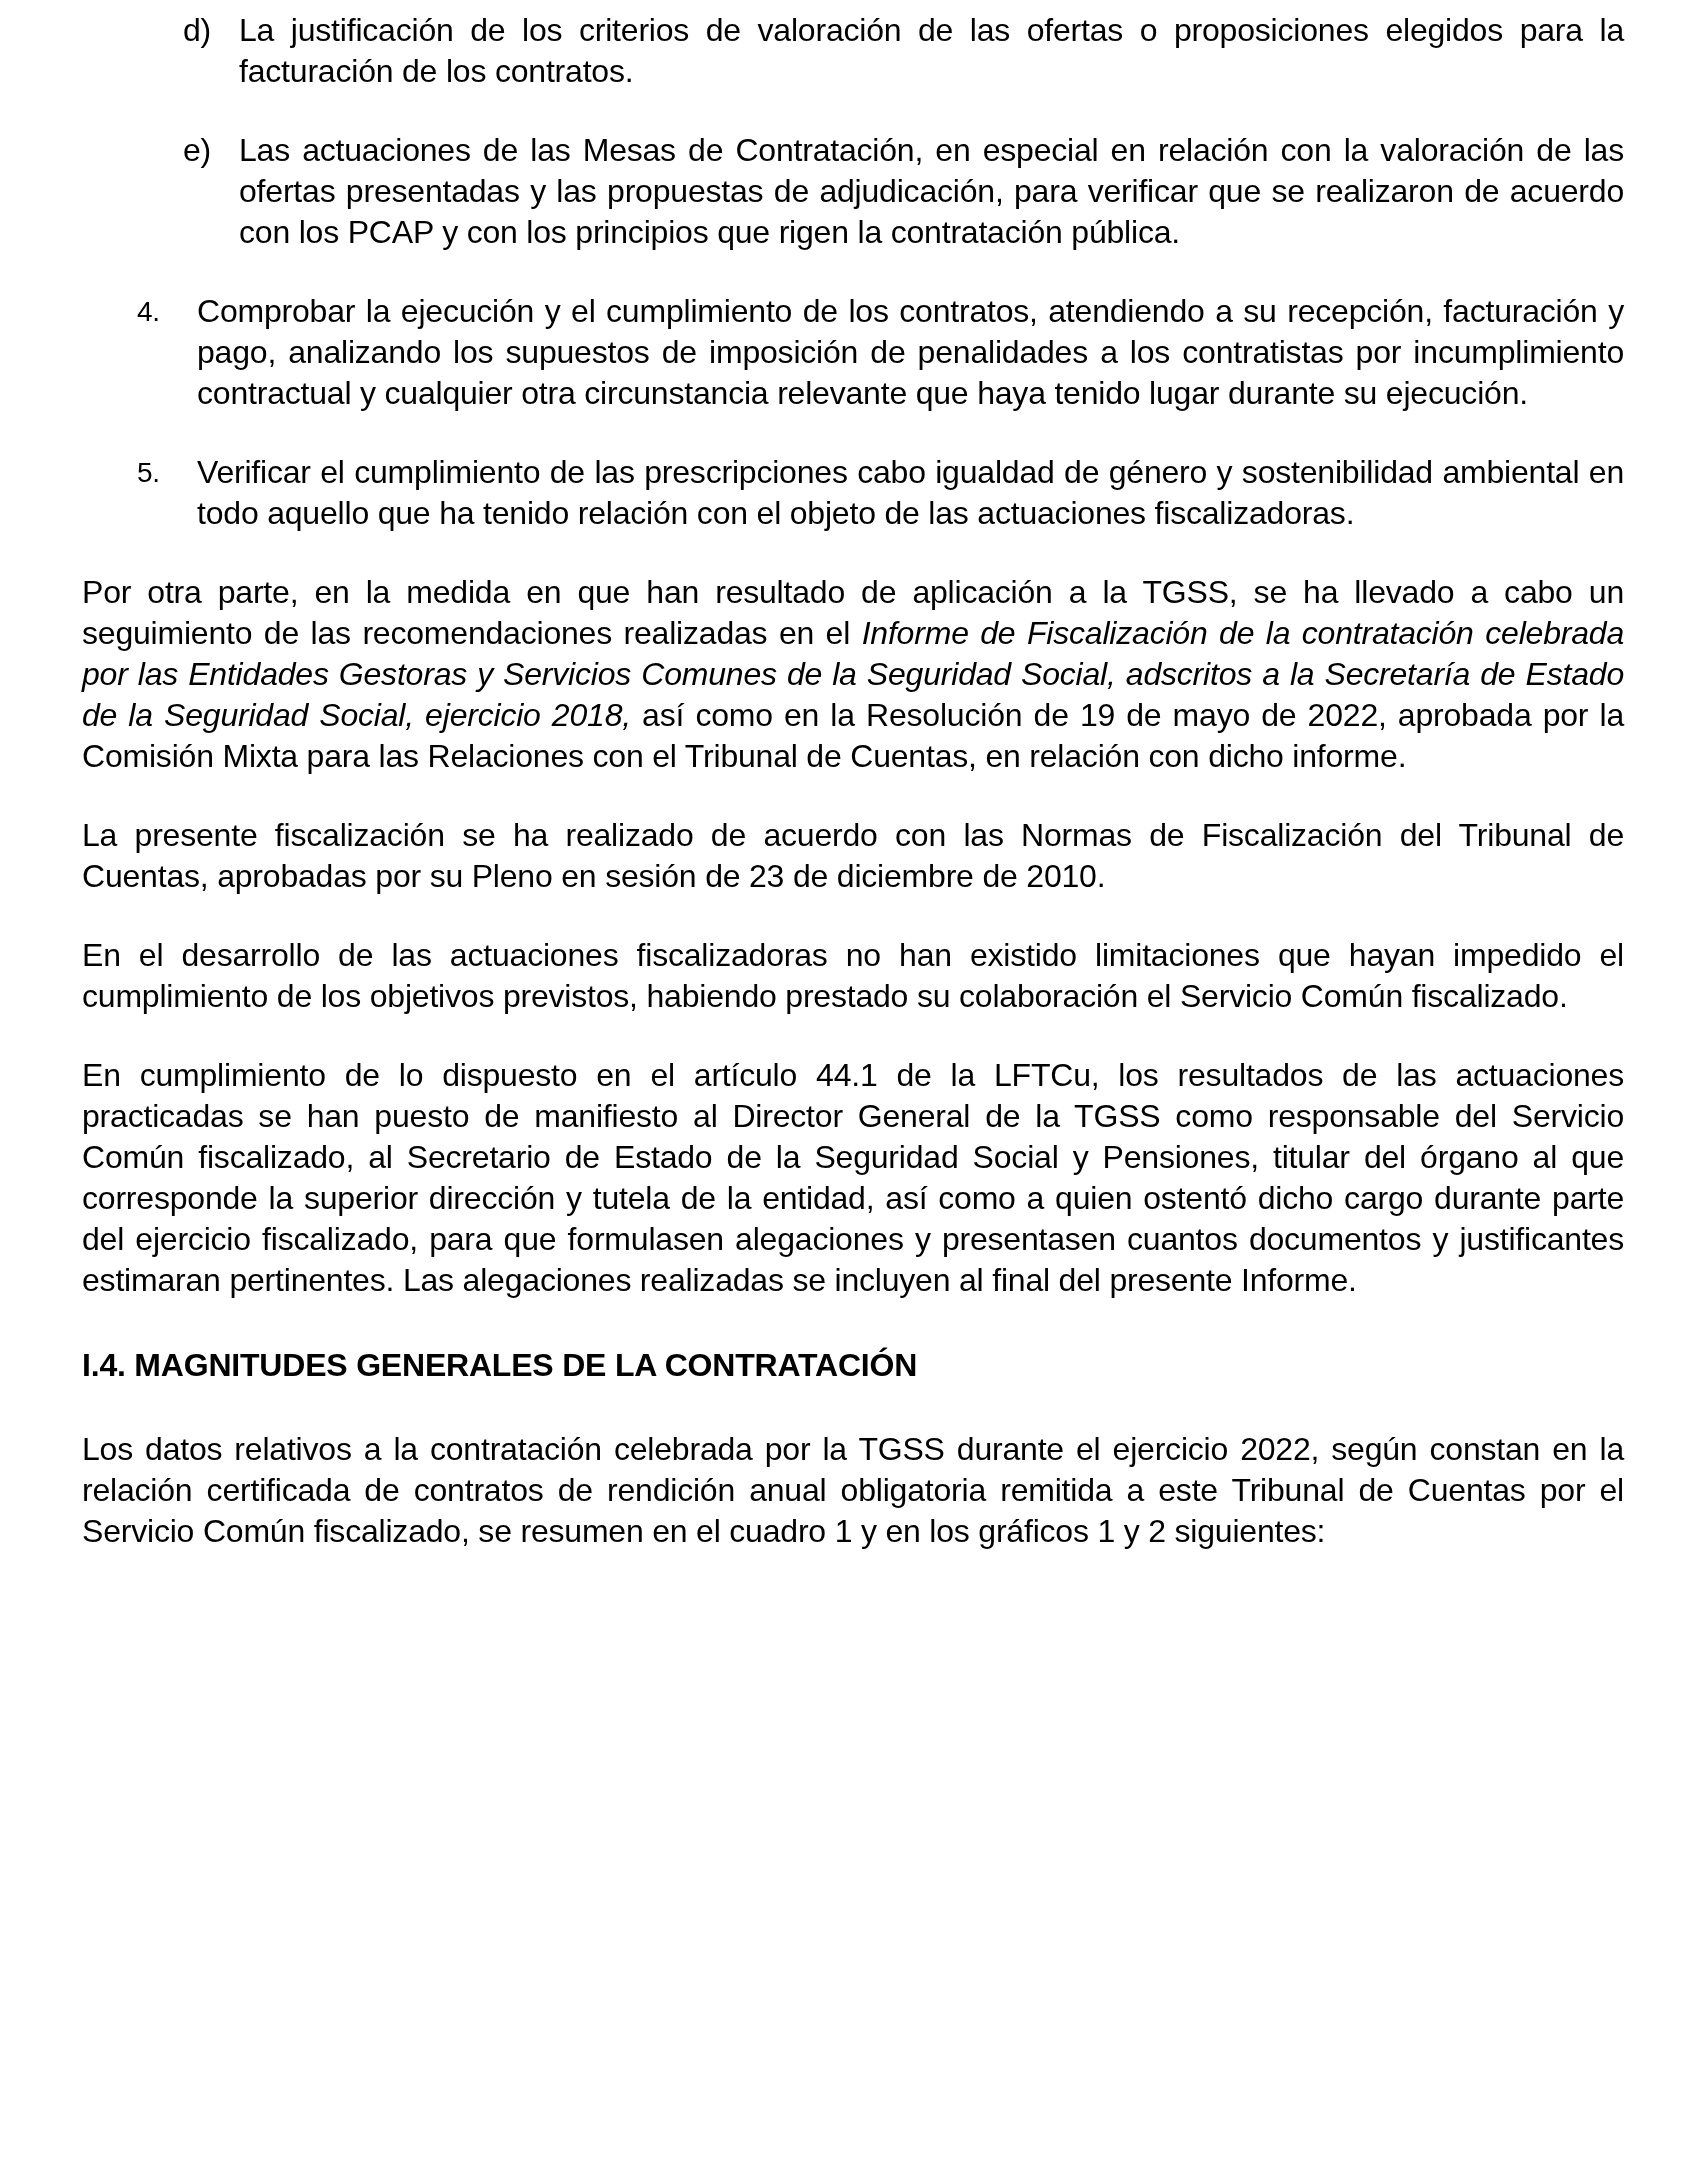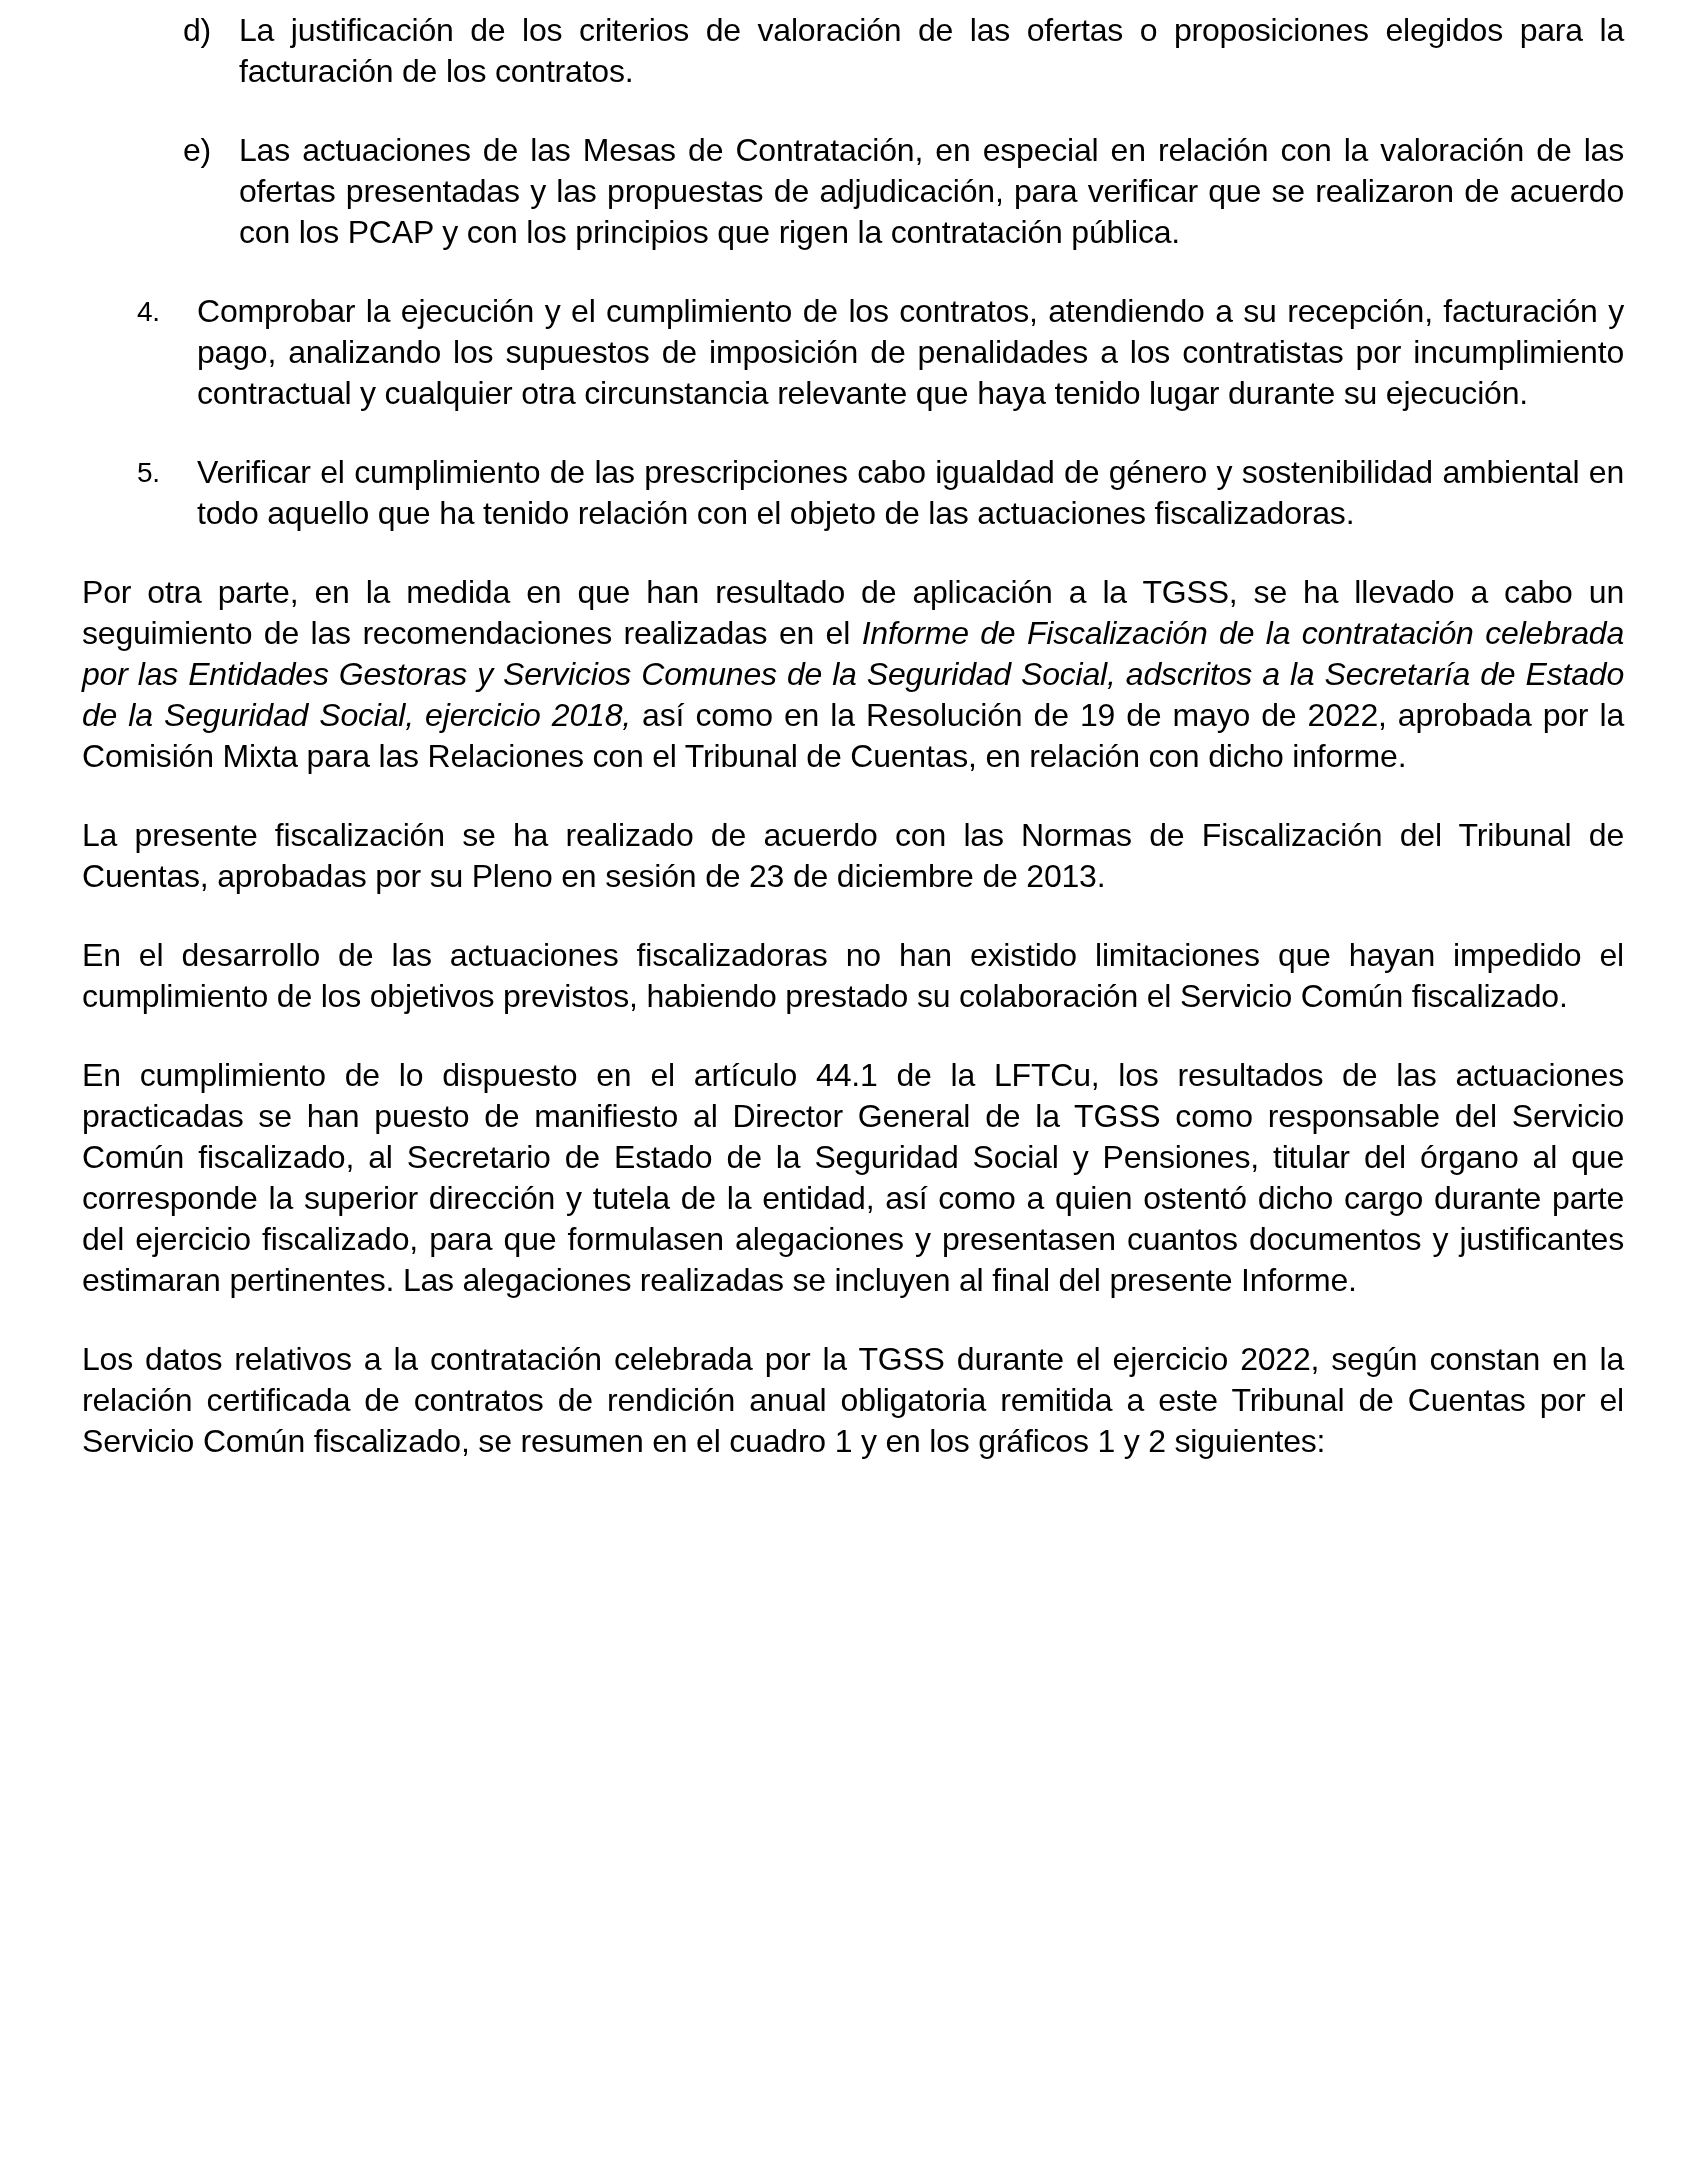--- a/index.html
+++ b/index.html
@@ -62,23 +62,24 @@
     <span class="txt">Comprobar la ejecución y el cumplimiento de los contratos, atendiendo a su recepción, facturación y pago, analizando los supuestos de imposición de penalidades a los contratistas por incumplimiento contractual y cualquier otra circunstancia relevante que haya tenido lugar durante su ejecución.</span>
   </div>
 
   <div class="item num">
     <span class="marker">5.</span>
     <span class="txt">Verificar el cumplimiento de las prescripciones cabo igualdad de género y sostenibilidad ambiental en todo aquello que ha tenido relación con el objeto de las actuaciones fiscalizadoras.</span>
   </div>
 
   <p class="para"><span>Por otra parte, en la medida en que han resultado de aplicación a la TGSS, se ha llevado a cabo un seguimiento de las recomendaciones realizadas en el </span><em>Informe de Fiscalización de la contratación celebrada por las Entidades Gestoras y Servicios Comunes de la Seguridad Social, adscritos a la Secretaría de Estado de la Seguridad Social, ejercicio 2018,</em><span> así como en la Resolución de 19 de mayo de 2022, aprobada por la Comisión Mixta para las Relaciones con el Tribunal de Cuentas, en relación con dicho informe.</span></p>
 
-  <p class="para">La presente fiscalización se ha realizado de acuerdo con las Normas de Fiscalización del Tribunal de Cuentas, aprobadas por su Pleno en sesión de 23 de diciembre de 2013.</p>
+  <p class="para">La presente fiscalización se ha realizado de acuerdo con las Normas de Fiscalización del Tribunal de Cuentas, aprobadas por su Pleno en sesión de 23 de diciembre de 2010.</p>
 
   <p class="para">En el desarrollo de las actuaciones fiscalizadoras no han existido limitaciones que hayan impedido el cumplimiento de los objetivos previstos, habiendo prestado su colaboración el Servicio Común fiscalizado.</p>
 
   <p class="para">En cumplimiento de lo dispuesto en el artículo 44.1 de la LFTCu, los resultados de las actuaciones practicadas se han puesto de manifiesto al Director General de la TGSS como responsable del Servicio Común fiscalizado, al Secretario de Estado de la Seguridad Social y Pensiones, titular del órgano al que corresponde la superior dirección y tutela de la entidad, así como a quien ostentó dicho cargo durante parte del ejercicio fiscalizado, para que formulasen alegaciones y presentasen cuantos documentos y justificantes estimaran pertinentes. Las alegaciones realizadas se incluyen al final del presente Informe.</p>
 
+  <h2 class="heading">I.4. MAGNITUDES GENERALES DE LA CONTRATACIÓN</h2>
 
   <p class="para">Los datos relativos a la contratación celebrada por la TGSS durante el ejercicio 2022, según constan en la relación certificada de contratos de rendición anual obligatoria remitida a este Tribunal de Cuentas por el Servicio Común fiscalizado, se resumen en el cuadro 1 y en los gráficos 1 y 2 siguientes:</p>
 
 </div>
 
 
 </body></html>

